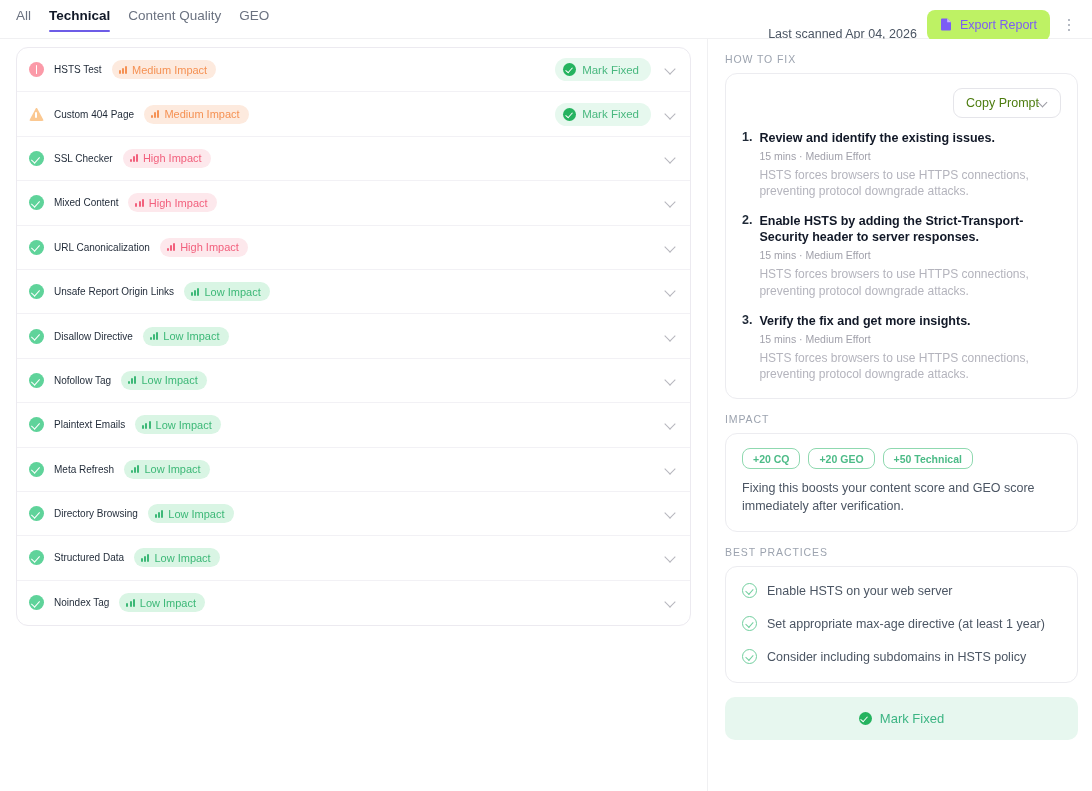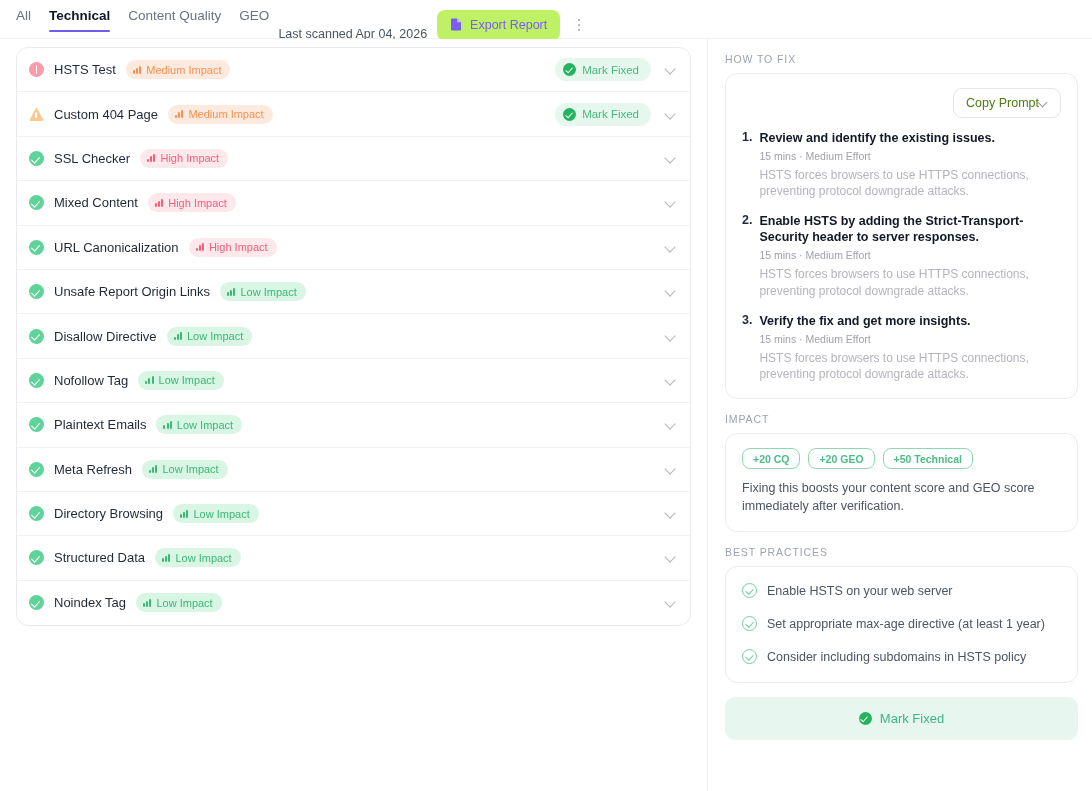--- a/index.html
+++ b/index.html
@@ -8,23 +8,22 @@
     background: #ffffff;
     font-family: "Liberation Sans", sans-serif;
     color: #1f2937;
     overflow: hidden;
   }
 
   
   .topbar {
     height: 38px;
     display: flex; align-items: flex-start;
-    justify-content: flex-start;
+    justify-content: space-between;
     padding: 8px 14px 0 14px;
-    gap: 9px;
   }
   .tabs { display: flex; align-items: flex-start; gap: 18px; padding-left: 2px; }
   .tab {
     font-size: 13.5px; color: #6b7280;
     padding-bottom: 9px; position: relative; white-space: nowrap;
     cursor: pointer;
   }
   .tab.active { color: #111827; font-weight: bold; }
   .tab.active::after {
     content: ""; position: absolute; left: 0; right: 0; bottom: 0;
@@ -72,21 +71,21 @@
   }
   .row {
     display: flex; align-items: center;
     height: 44.4px;
     padding: 0 14px 0 12px;
     border-bottom: 1px solid #f2f1f5;
     cursor: pointer;
     gap: 10px;
   }
   .row:last-child { border-bottom: none; }
-  .row-title { font-size: 13px; color: #1f2937; white-space: nowrap; }
+  .row-title { font-size: 10px; color: #1f2937; white-space: nowrap; }
   .row-left { display: flex; align-items: center; gap: 10px; flex: 1; min-width: 0; }
   .row-right { display: flex; align-items: center; gap: 14px; }
 
   
   .st { width: 15px; height: 15px; flex: 0 0 15px; position: relative; }
   .st-ok { border-radius: 50%; background: #5fd39a; }
   .st-ok::after {
     content: ""; position: absolute; left: 4px; top: 3.6px;
     width: 4px; height: 7px; border: solid #fff;
     border-width: 0 1.7px 1.7px 0; transform: rotate(42deg);

